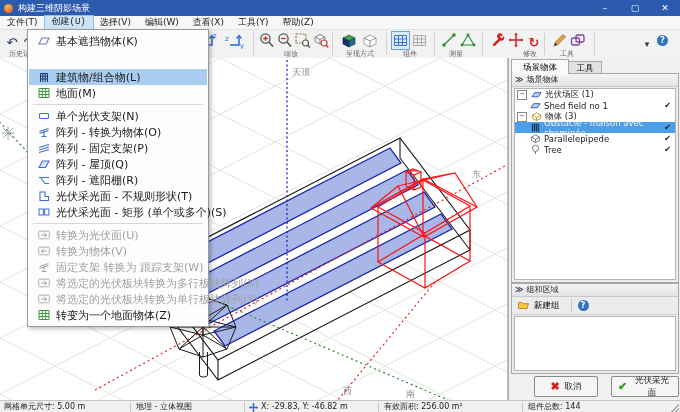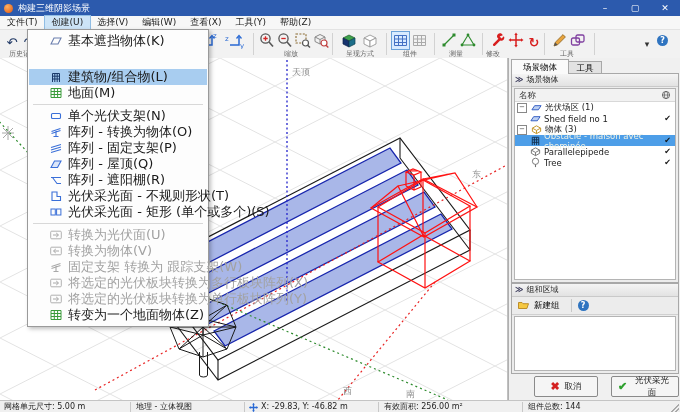--- a/index.html
+++ b/index.html
@@ -7,35 +7,35 @@
   .app{position:absolute;left:0;top:0;width:680px;height:412px;background:#f0f0f0;overflow:hidden;}
   
   .titlebar{position:absolute;left:0;top:0;width:680px;height:16px;background:#2c5aad;color:#fff;display:flex;align-items:center;}
   .appicon{width:9px;height:9px;border-radius:50%;background:radial-gradient(circle at 35% 30%,#ffb060,#e05510);margin:0 5px 0 4px;}
   .apptitle{font-size:9px;line-height:16px;}
   .wbtns{position:absolute;right:8px;top:0;height:16px;display:flex;gap:16px;}
   .wbtn{color:#fff;font-size:9px;line-height:16px;width:14px;text-align:center;}
   
   .menubar{position:absolute;left:0;top:16px;width:680px;height:13px;background:#f7f7f7;border-bottom:1px solid #e3e3e3;display:flex;font-size:9px;color:#222;}
   .mbitem{padding:1px 7px;line-height:11px;}
-  .mbitem.active{background:#cde4f7;outline:1px solid #90bde4;}
+  .mbitem.active{background:#cde4f7;outline:1px solid #90bde4;font-family:Liberation Mono, monospace;}
   
   .toolbar{position:absolute;left:0;top:30px;width:680px;height:28px;background:#f2f2f2;border-bottom:1px solid #c8c8c8;}
   .tb{position:absolute;top:2px;width:18px;height:17px;text-align:center;}
   .tbglyph{font-size:13px;line-height:17px;color:#223a66;}
   .tblabel{position:absolute;top:19px;height:8px;font-size:7px;color:#666;text-align:center;white-space:nowrap;}
   .tbsep{position:absolute;top:3px;width:1px;height:22px;background:#d2d2d2;}
   .chip{position:absolute;top:2px;width:17px;height:17px;display:flex;align-items:center;justify-content:center;}
   .chip.sel{background:#d8ecff;outline:1px solid #6aa2d8;}
   .helpdot{width:11px;height:11px;border-radius:50%;background:#2f74c0;color:#fff;font-size:8px;font-weight:bold;display:flex;align-items:center;justify-content:center;}
   
   .viewport{position:absolute;left:0;top:58px;width:507px;height:342px;background:#fff;border-right:1px solid #c0c0c0;}
   
   .dropdown{position:absolute;left:27px;top:29px;width:178px;background:#fdfdfd;border:1px solid #9a9a9a;box-shadow:2px 2px 4px rgba(0,0,0,.25);padding:3px 1px;z-index:30;}
-  .mrow{height:16px;display:flex;align-items:center;padding-left:20px;font-size:13px;color:#1a1a1a;white-space:nowrap;}
+  .mrow{height:16px;display:flex;align-items:center;padding-left:8px;font-size:11px;color:#1a1a1a;white-space:nowrap;}
   .mrow .mic{width:13px;height:13px;margin-right:6px;flex:none;display:flex;align-items:center;justify-content:center;}
   .mrow.hl{background:#a8cdf0;margin-top:20px;}
   .mrow.dis{color:#a2a2a2;}
   .msep{height:1px;background:#d8d8d8;margin:3px 4px;}
   .mic svg{width:12px;height:12px;}
   
   .rightpanel{position:absolute;left:508px;top:58px;width:172px;height:342px;background:#f0f0f0;border-left:1px solid #b0b0b0;font-size:8.5px;}
   .tab{position:absolute;top:1px;height:14px;line-height:14px;text-align:center;border:1px solid #a8a8a8;border-bottom:none;}
   .tab.active{background:#fafafa;z-index:2;}
   .tab.inactive{background:#e2e2e2;top:3px;height:12px;line-height:12px;}
@@ -268,21 +268,21 @@
     <span class="tb" style="left:507px">
       <svg width="16" height="17">
           <path d="M8,2 V14 M2,8 H14" stroke="#d81e1e" stroke-width="1.5"></path>
           <polygon points="8,0.5 6.3,3 9.7,3" fill="#d81e1e"></polygon>
           <polygon points="8,15.5 6.3,13 9.7,13" fill="#d81e1e"></polygon>
           <polygon points="0.5,8 3,6.3 3,9.7" fill="#d81e1e"></polygon>
           <polygon points="15.5,8 13,6.3 13,9.7" fill="#d81e1e"></polygon>
         </svg>
     </span>
     <span class="tb" style="left:525px"><span class="tbglyph" style="color:#d81e1e;font-weight:bold">↻</span></span>
-    <span class="tblabel" style="left:471px;width:44px">修改</span>
+    <span class="tblabel" style="left:508px;width:44px">修改</span>
 
     <span class="tbsep" style="left:544px"></span>
 
     <span class="tb" style="left:551px">
       <svg width="16" height="17">
           <polygon points="2,14 3.2,10.4 11,2.6 13.4,5 5.6,12.8" fill="#e8a33d" stroke="#8a6320" stroke-width="0.8"></polygon>
           <polygon points="2,14 3.2,10.4 5.6,12.8" fill="#555"></polygon>
         </svg>
     </span>
     <span class="tb" style="left:569px">
@@ -488,26 +488,20 @@
       </div>
   </div>
 
   <div class="rightpanel">
     <div class="tab active" style="left:2px;width:56px">场景物体</div>
     <div class="tab inactive" style="left:59px;width:32px">工具</div>
 
     <div class="gbox" style="top:15px;height:208px">
       <div class="ghead"><span class="chev">≫</span><span>场景物体</span></div>
       <div class="listbox">
-        <div class="namehdr">
-          <span>名称</span>
-          <span style="position:absolute;right:4px;top:1px;color:#555"><svg width="10" height="10" viewBox="0 0 12 12">
-                <use href="#ic-globe"></use>
-              </svg></span>
-        </div>
         <div class="trow">
           <span class="exp">−</span>
           <span class="ticon" style="color:#2a55c0">
               <svg viewBox="0 0 12 12">
                 <use href="#ic-shed"></use>
               </svg>
             </span>
           <b>光伏场区 (1)</b>
         </div>
         <div class="trow child">

